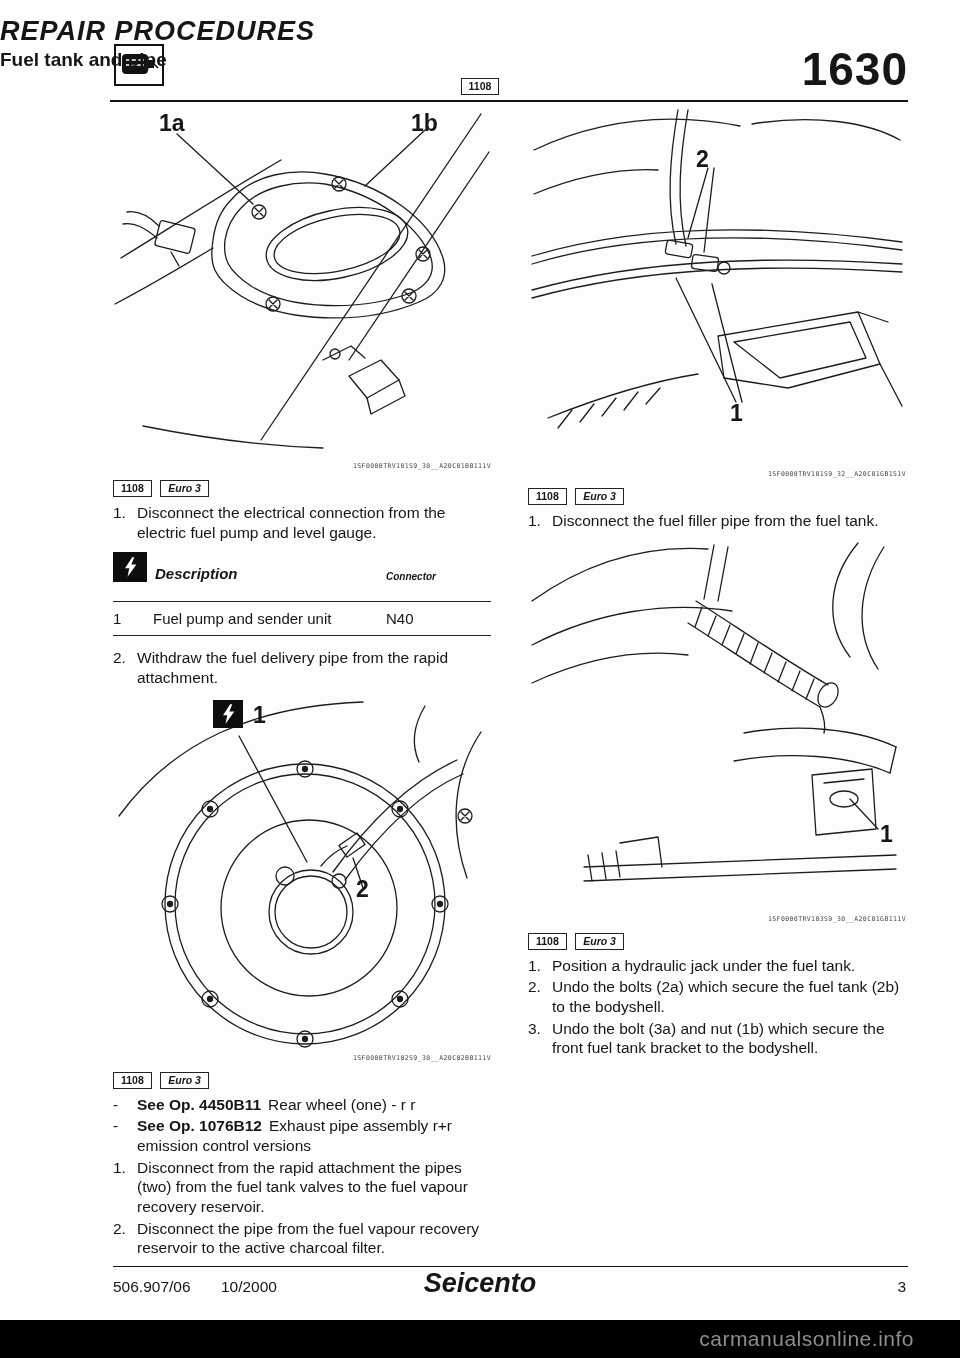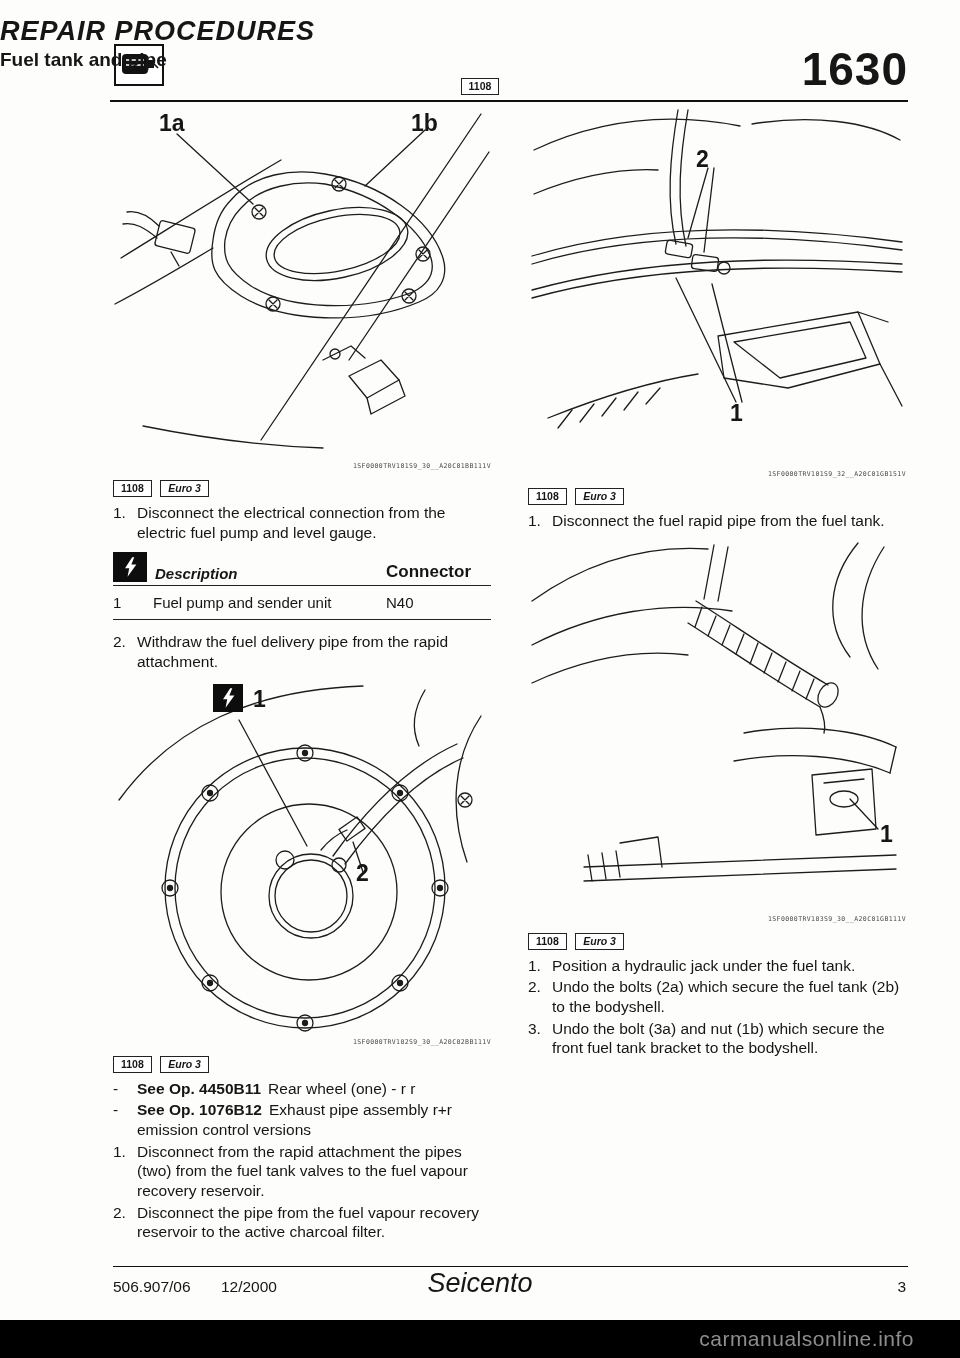--- a/index.html
+++ b/index.html
@@ -35,37 +35,37 @@
     margin-top:2px; font-family:"DejaVu Sans Mono", monospace; }
   .fig-label { position:absolute; font-weight:bold; font-size:23px; }
   
   .tags { margin:8px 0 6px; }
   .step, .op-item { display:flex; font-size:15.5px; line-height:1.27; margin-bottom:2px; }
   .step .num, .op-item .num { width:24px; flex:none; }
   .step .txt, .op-item .txt { flex:1; }
   .op-bold { font-weight:bold; margin-right:7px; }
   
   .conn-table { margin:10px 0 12px; }
-  .ct-head { display:flex; align-items:flex-end; border-bottom:1.5px solid #222; padding-bottom:3px; }
+  .ct-head { display:flex; align-items:flex-end; border-bottom:1.5px solid #222; padding-bottom:19px; }
   .ct-head .ct-desc { flex:1; font-weight:bold; font-style:italic; font-size:15px; margin-left:8px; }
-  .ct-head .ct-conn { width:105px; font-weight:bold; font-size:17px; }
+  .ct-head .ct-conn { width:105px; font-weight:bold; font-style:italic; font-size:10px; }
   .ct-row { display:flex; padding:8px 0; border-bottom:1px solid #222; font-size:15px; }
   .ct-row .ct-ref { width:40px; }
   .ct-row .ct-desc2 { flex:1; }
   .ct-row .ct-conn2 { width:105px;margin-left:9px; }
   .elec-icon { display:inline-flex; width:34px; height:30px; background:#0d0d0d;
     align-items:center; justify-content:center; flex:none; }
   .elec-icon svg { width:21px; height:24px; display:block; }
   .fig .elec-icon { position:absolute; width:30px; height:28px; }
   
   .footer-rule { position:absolute; left:113px; right:52px; top:1266px; border-top:1.5px solid #111; }
   .footer-left { position:absolute; left:113px; top:1278px; font-size:15.5px; }
   .footer-left span + span { margin-left:26px; }
   .footer-center { position:absolute; left:0; right:0; top:1268px; text-align:center;
-    font-size:27px; font-weight:normal; font-style:italic; }
+    font-size:27px; font-weight:bold; font-style:italic; }
   .footer-right { position:absolute; right:54px; top:1278px; font-size:15.5px; }
   .bottom-band { position:absolute; left:0; right:0; bottom:0; height:38px; background:#000; }
   .watermark { position:absolute; right:46px; bottom:7px; font-size:21px;
     color:#8e8e8e; letter-spacing:.5px; font-family:"Liberation Sans", sans-serif; }
 </style>
 </head>
 <body>
 
 <div class="page">
 
@@ -257,21 +257,21 @@
       <div class="fig-cap">1SF0000TRV101S9_32__A20C01GB151V</div>
     </div>
 
     <div class="tags">
       <span class="tagbox">1108</span>
       <span class="tagbox euro">Euro 3</span>
     </div>
 
     <div class="step">
       <span class="num">1.</span>
-      <span class="txt">Disconnect the fuel rapid pipe from the fuel tank.</span>
+      <span class="txt">Disconnect the fuel filler pipe from the fuel tank.</span>
     </div>
 
     <div class="fig" style="margin-top:6px">
       <svg width="378" height="376" viewBox="0 0 378 376">
         <path d="M4 64 C 60 24 120 8 180 12"></path>
         <path d="M4 108 C 70 74 140 64 204 74"></path>
         <path d="M4 146 C 60 120 110 112 160 118"></path>
         <path d="M330 6 C 300 42 296 86 322 120"></path>
         <path d="M356 10 C 330 50 326 96 350 132"></path>
         <path d="M186 8 L176 62"></path>
@@ -320,21 +320,21 @@
     </div>
     <div class="step">
       <span class="num">3.</span>
       <span class="txt">Undo the bolt (3a) and nut (1b) which secure the front fuel tank bracket to the bodyshell.</span>
     </div>
   </div>
 
   <div class="footer-rule"></div>
   <div class="footer-left">
     <span>506.907/06</span>
-    <span>12/2000</span>
+    <span>10/2000</span>
   </div>
   <div class="footer-center">Seicento</div>
   <div class="footer-right">3</div>
 
   <div class="bottom-band"></div>
   <div class="watermark">carmanualsonline.info</div>
 
 </div>
 
 </body></html>

